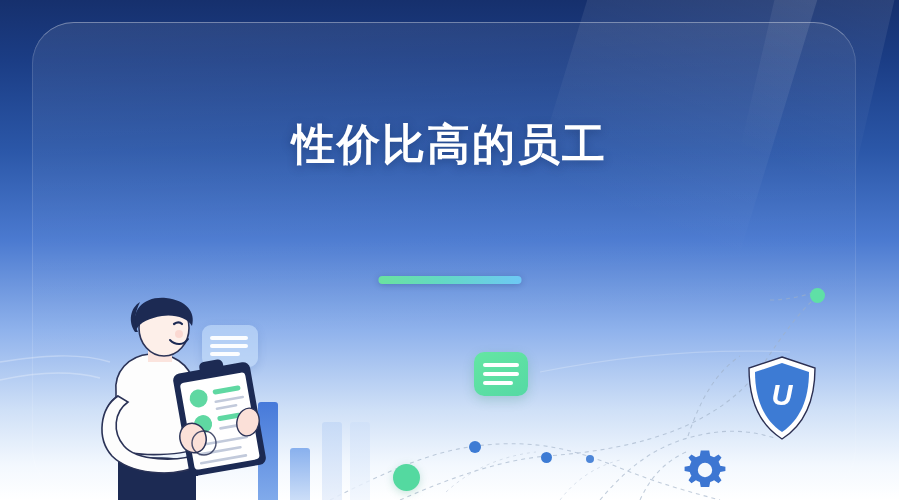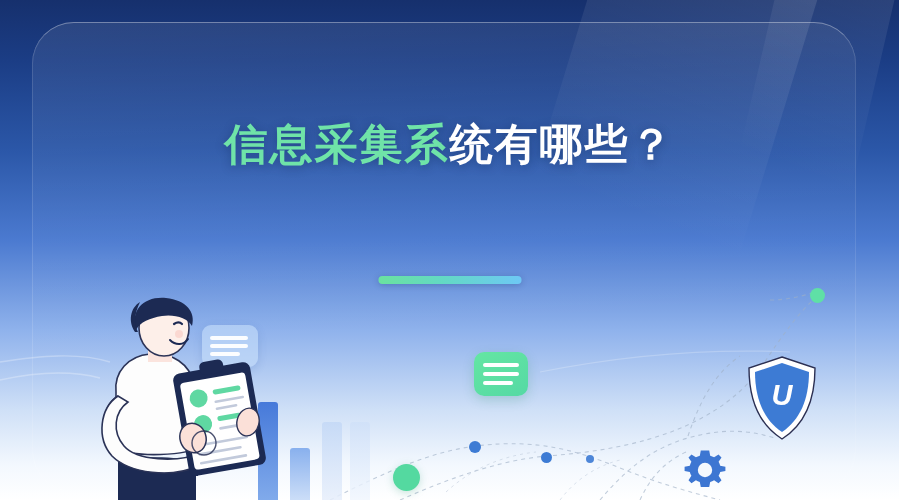--- a/index.html
+++ b/index.html
@@ -130,21 +130,21 @@
     <g fill="none" stroke="#ffffff" stroke-width="1.4" opacity=".28">
       <path d="M0 362 C 40 356, 78 352, 110 362"></path>
       <path d="M0 380 C 36 372, 70 370, 100 378"></path>
     </g>
     <g fill="none" stroke="#ffffff" stroke-width="1.2" opacity=".22">
       <path d="M540 372 C 620 356, 700 348, 790 352"></path>
     </g>
   </svg>
 
   <div class="headline">
-    <span class="line2"><span class="seg-green">信息采集系</span><span class="seg-white">统有哪些？</span></span>
+    <span class="line1">性价比高的员工</span>
   </div>
   <div class="divider"></div>
 
   <div class="bars" style="height: 68px;">
     <div class="bar b1" style="height: 98px;"></div>
     <div class="bar b2" style="height: 52px;"></div>
     <div class="bar b3" style="height: 78px;"></div>
     <div class="bar b4"></div>
   </div>
 

